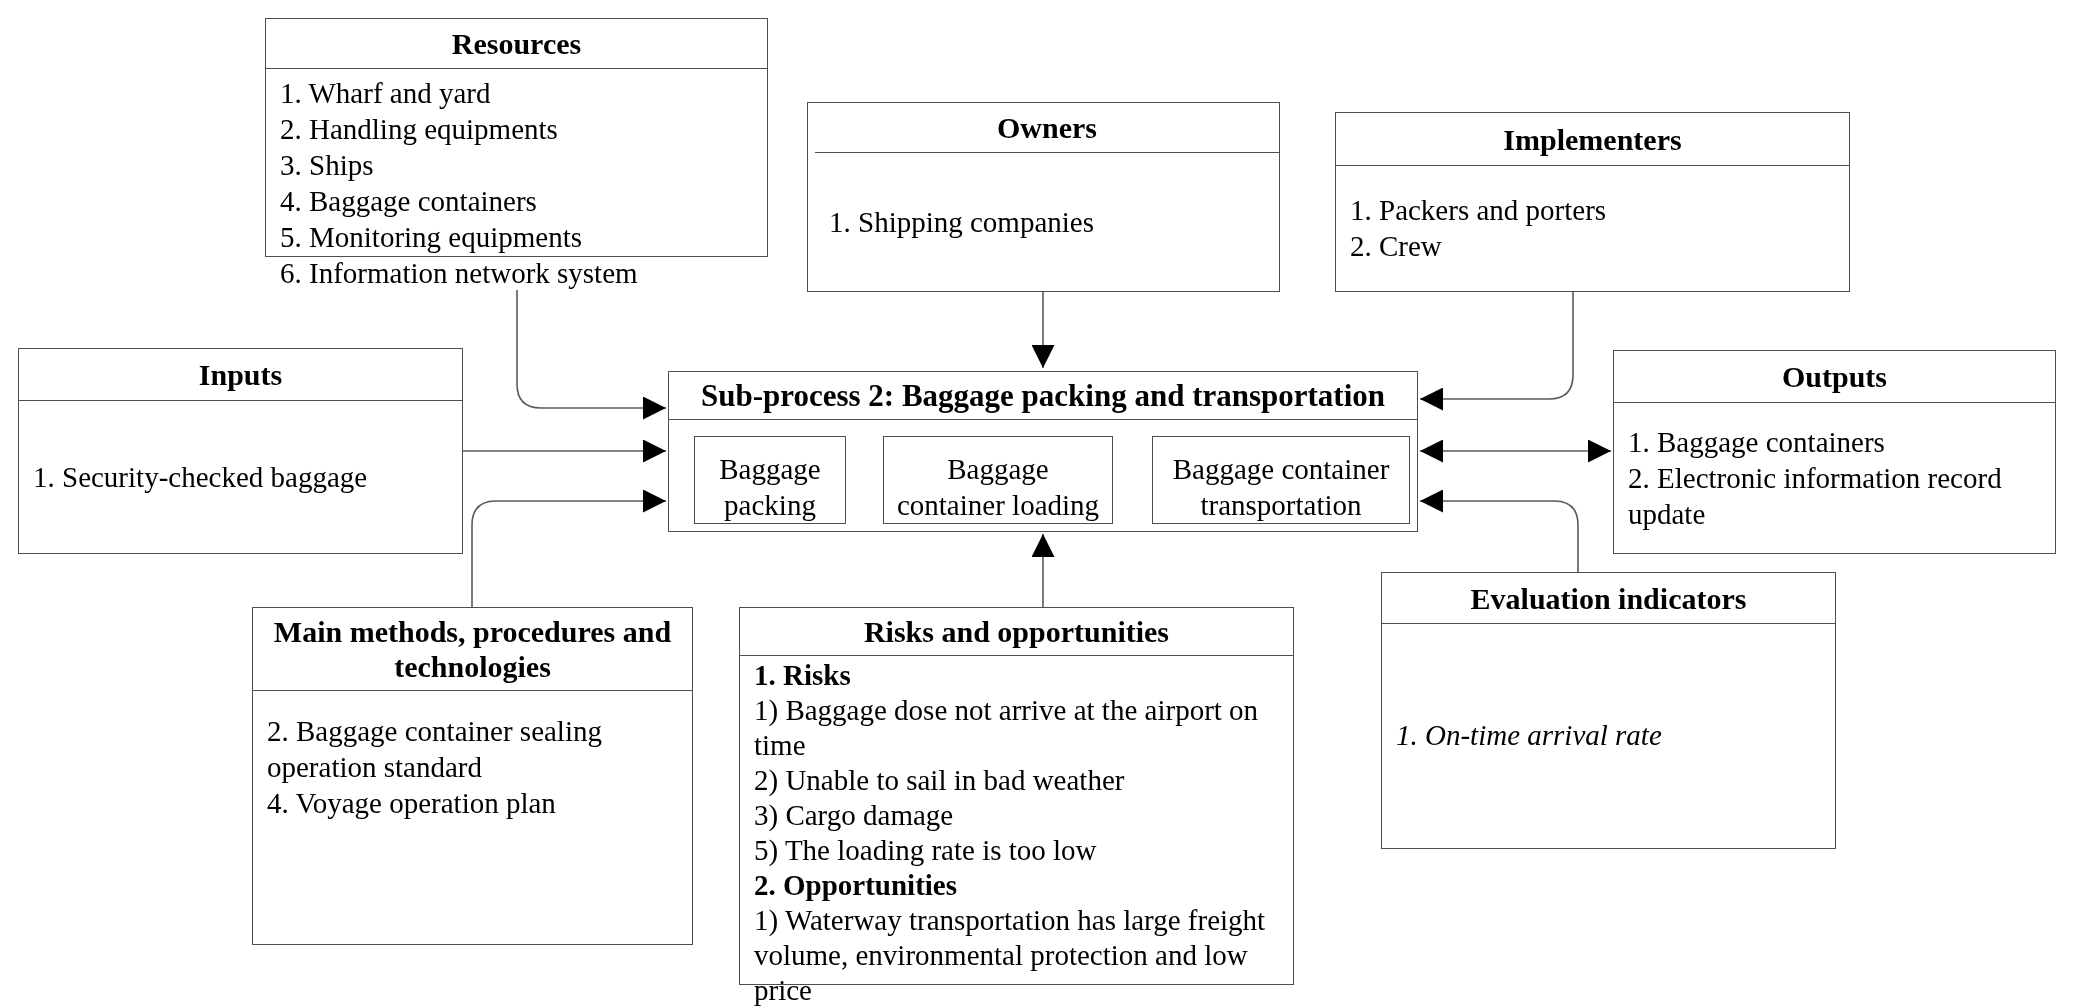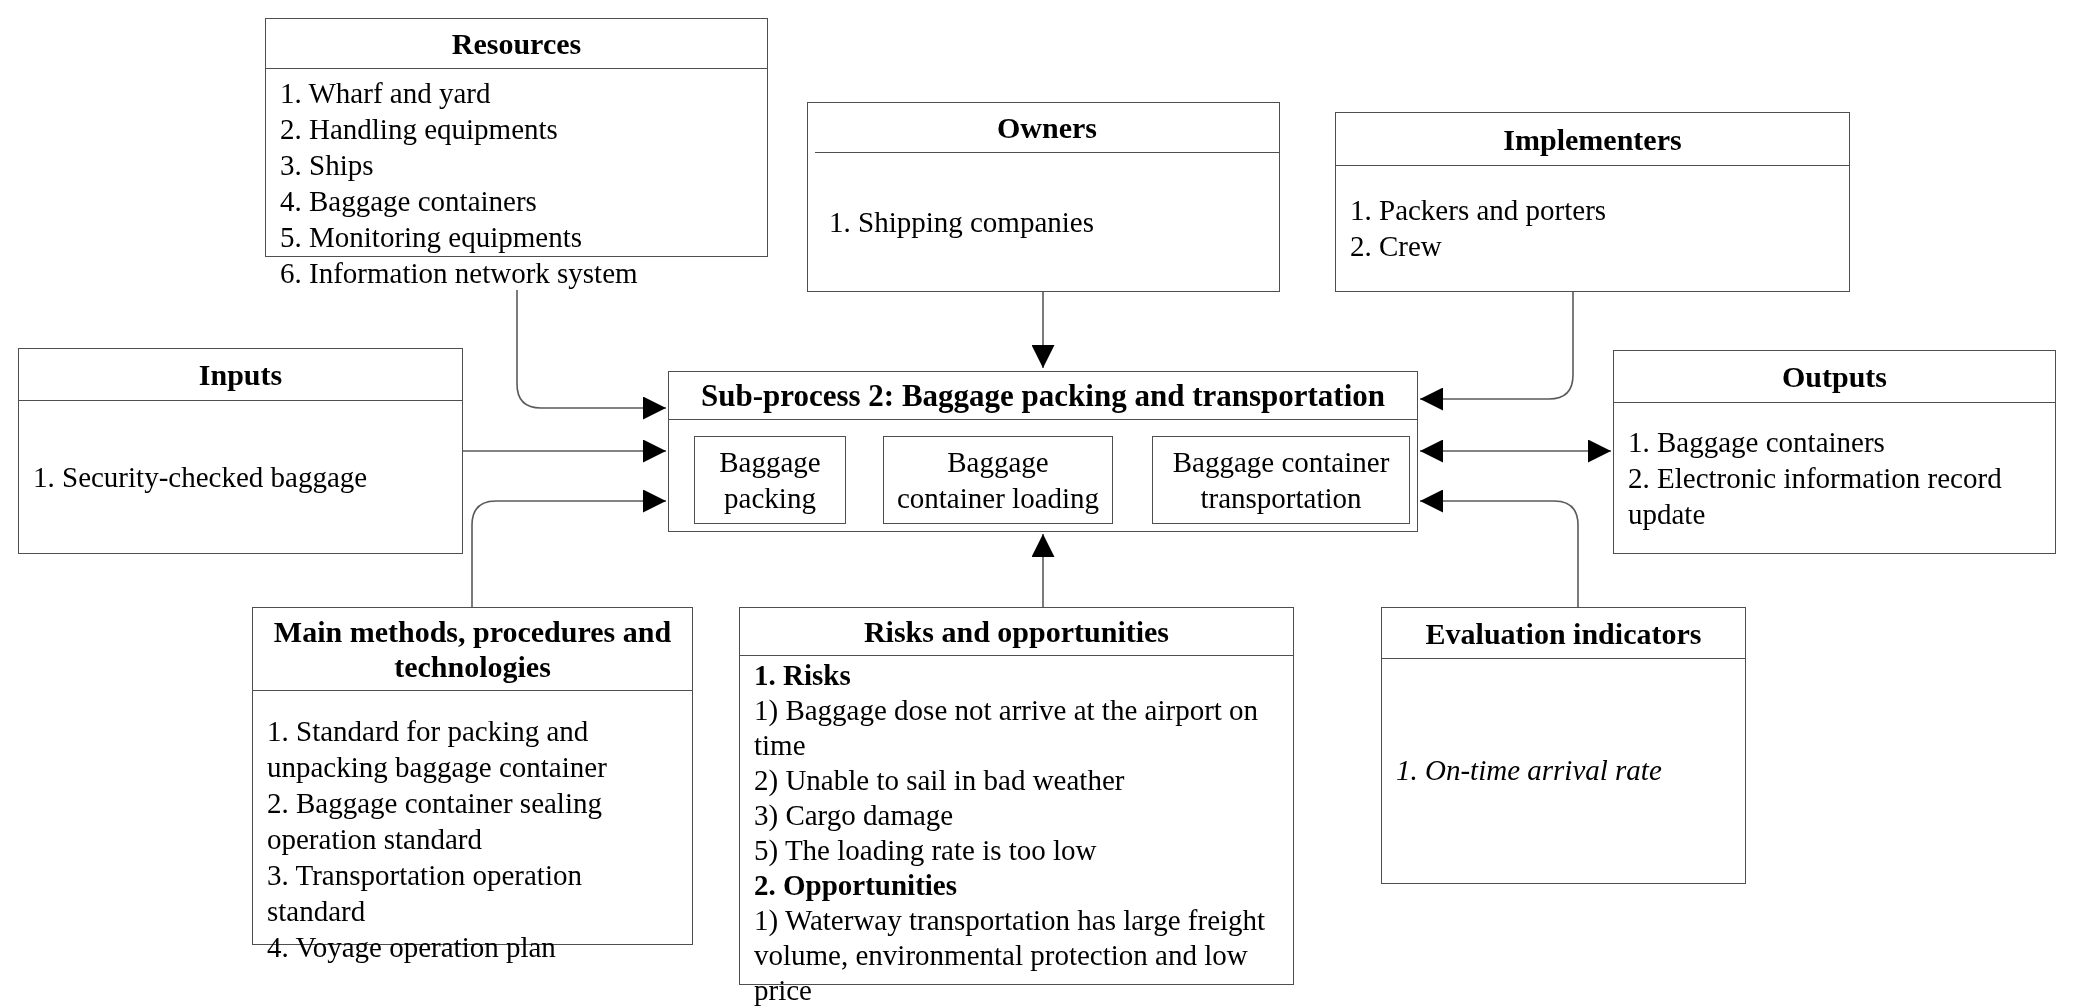--- a/index.html
+++ b/index.html
@@ -59,21 +59,21 @@
     display: flex;
     align-items: center;
     justify-content: center;
     box-sizing: border-box;
   }
   .step-box {
     position: absolute;
     border: 1.5px solid #4f4f4f;
     background: #ffffff;
     display: flex;
-    align-items: center;
+    align-items: flex-end;
     justify-content: center;
     text-align: center;
     font-size: 29px;
     line-height: 36px;
     padding: 0 12px;
     box-sizing: border-box;
   }
   svg.overlay {
     position: absolute;
     left: 0; top: 0;
@@ -159,41 +159,39 @@
       <span>Baggage container loading</span>
     </div>
     <div class="step-box" style="left:483px; top:64px; width:258px; height:88px;">
       <span>Baggage container transportation</span>
     </div>
   </div>
 
   <div class="box" style="left:252px; top:607px; width:441px; height:338px;">
     <div class="box-header" style="height:83px;">Main methods, procedures and technologies</div>
     <div class="box-body methods">
-      <div class="item">1. Standard for packing and unpacking baggage container</div>
       <div class="item">2. Baggage container sealing operation standard</div>
-      <div class="item">3. Transportation operation standard</div>
       <div class="item">4. Voyage operation plan</div>
     </div>
   </div>
 
   <div class="box" style="left:739px; top:607px; width:555px; height:378px;">
     <div class="box-header" style="height:48px;">Risks and opportunities</div>
     <div class="box-body risks">
       <div class="item bold">1. Risks</div>
       <div class="item">1) Baggage dose not arrive at the airport on time</div>
       <div class="item">2) Unable to sail in bad weather</div>
       <div class="item">3) Cargo damage</div>
       <div class="item">5) The loading rate is too low</div>
       <div class="item bold">2. Opportunities</div>
       <div class="item">1) Waterway transportation has large freight volume, environmental protection and low price</div>
       <div class="item">2) No traffic jams</div>
     </div>
   </div>
 
-  <div class="box" style="left:1381px; top:607px; width:365px; height:277px;">
+  <div class="box" style="left:1381px; top:572px; width:455px; height:277px;">
     <div class="box-header" style="height:51px;">Evaluation indicators</div>
     <div class="box-body centered" style="height:222px;font-style:italic;">
       <div class="item">1. On-time arrival rate</div>
     </div>
   </div>
 
 </div>
 
 </body></html>

